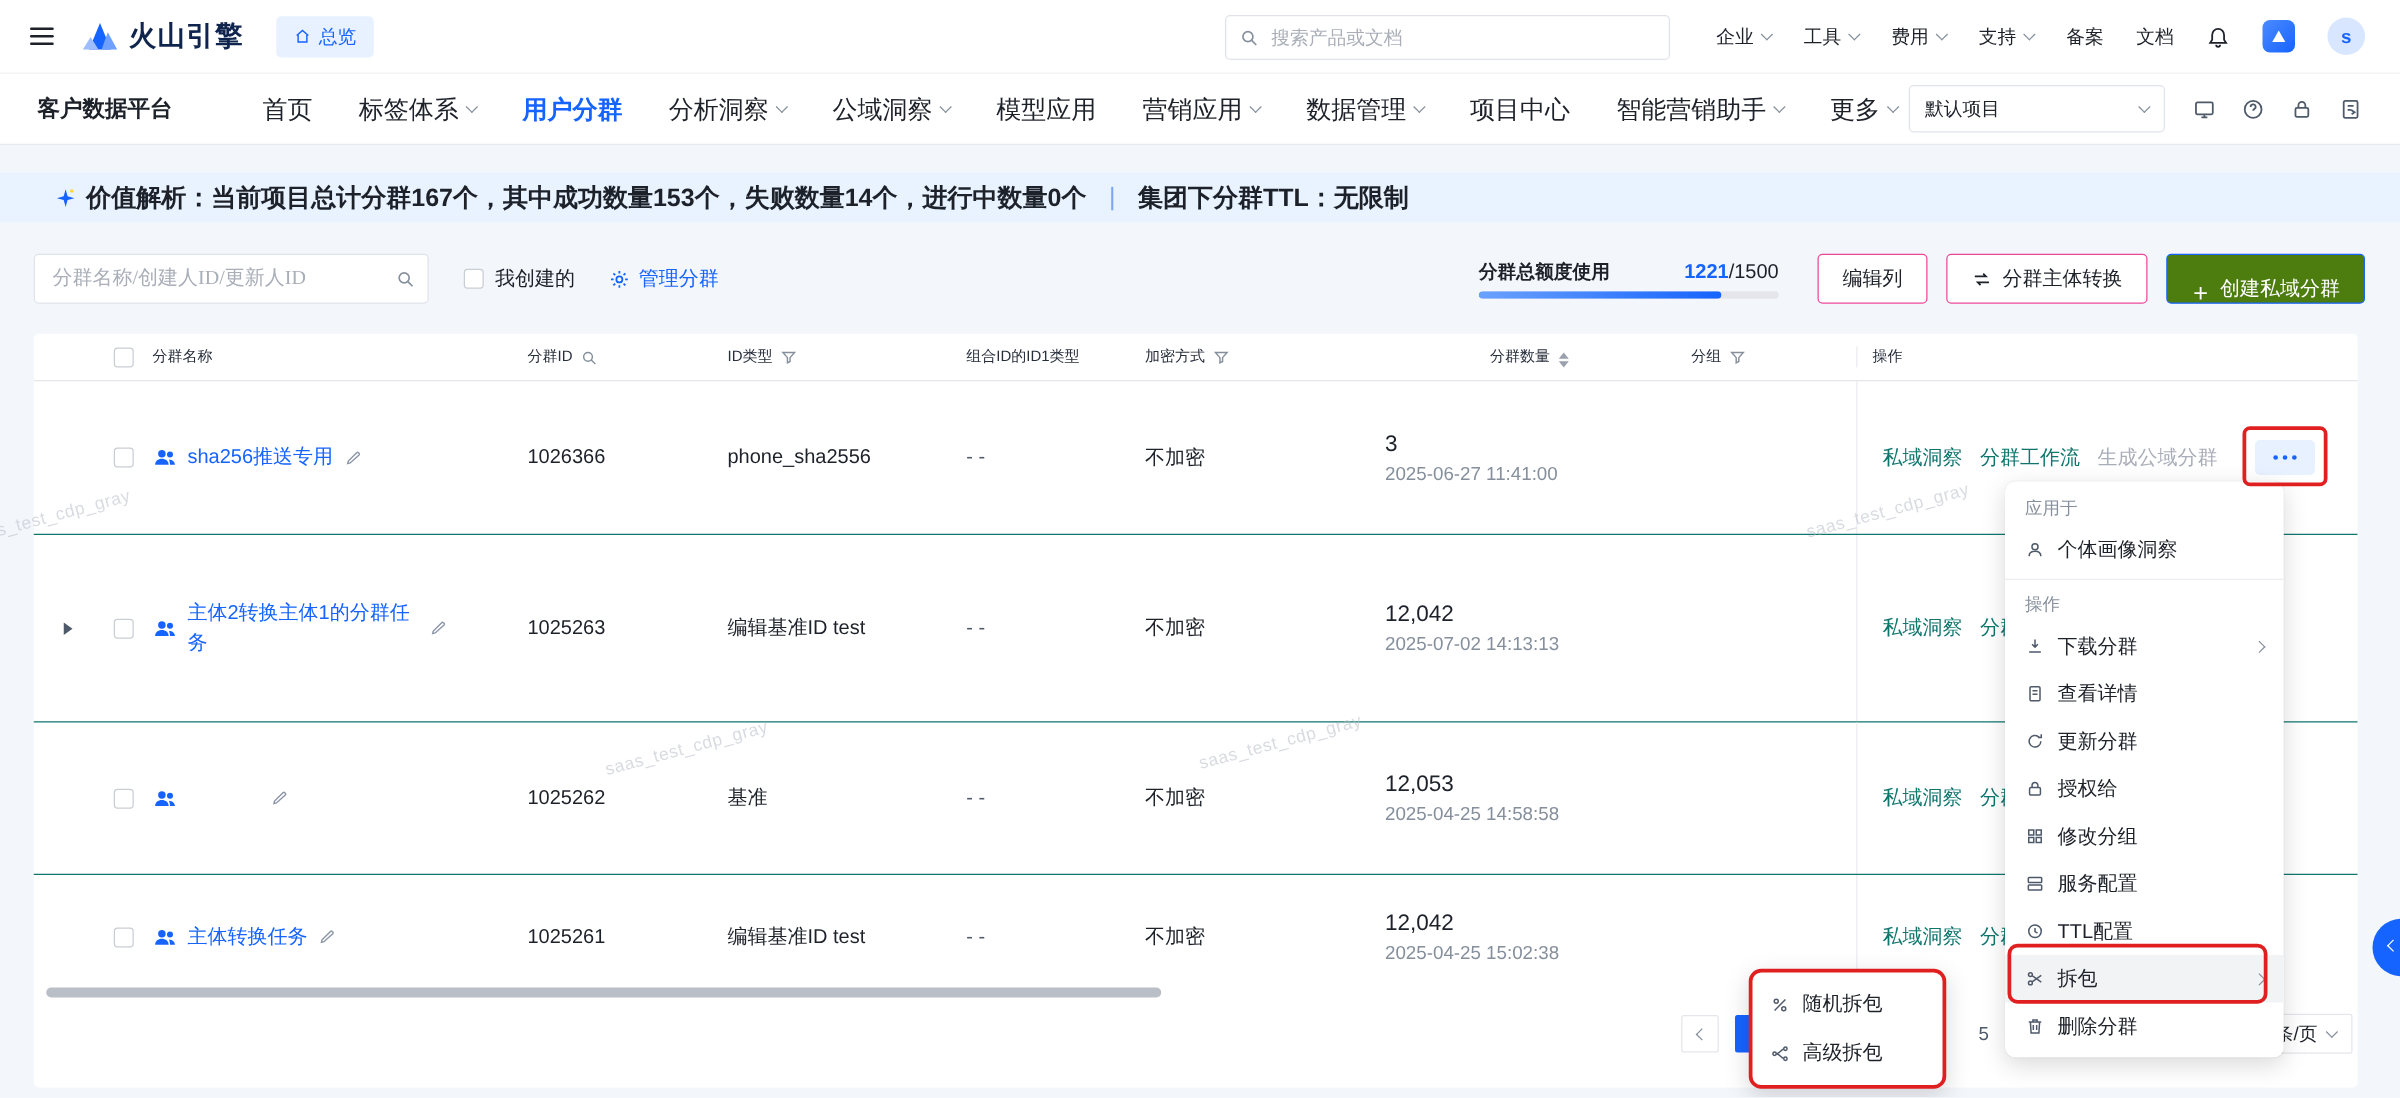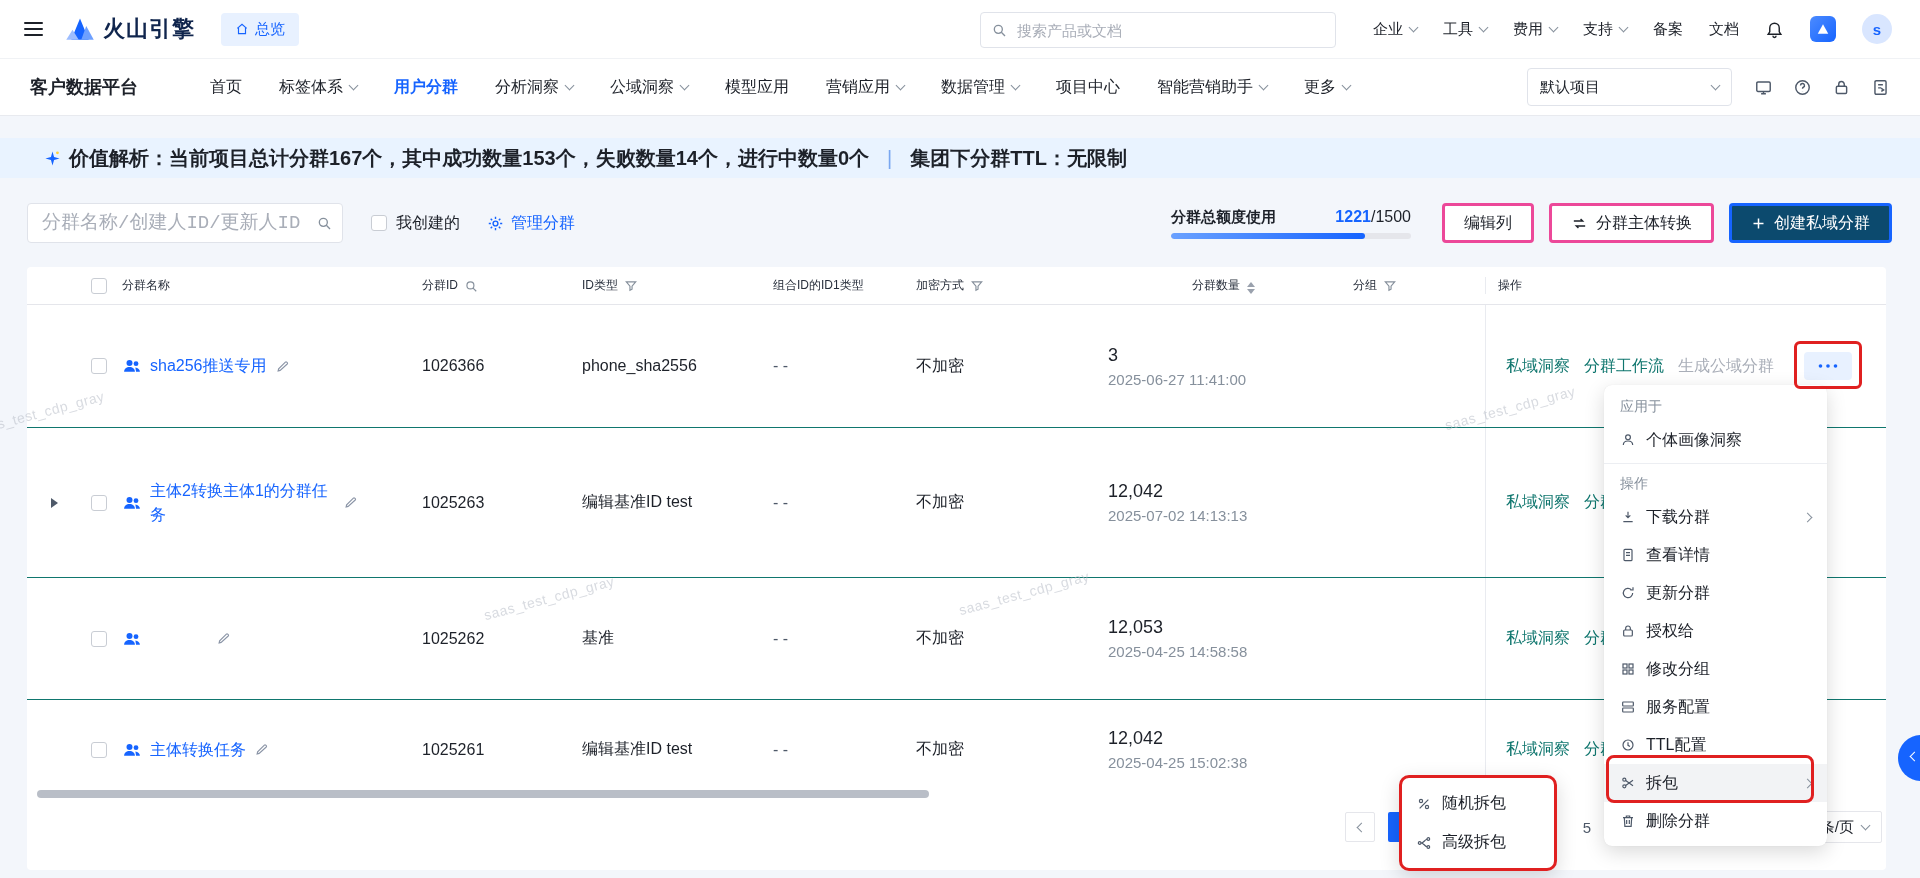--- a/index.html
+++ b/index.html
@@ -23,50 +23,50 @@
   .appic{width:26px;height:26px;border-radius:6px;background:linear-gradient(135deg,#4c8bff,#1664ff);display:flex;align-items:center;justify-content:center;}
 
   
   .cvd{display:inline-block;width:7px;height:7px;border-right:1.6px solid #86909c;border-bottom:1.6px solid #86909c;transform:rotate(45deg);margin:-4px 0 0 7px;}
   .cvr{display:inline-block;width:7px;height:7px;border-right:1.6px solid #86909c;border-bottom:1.6px solid #86909c;transform:rotate(-45deg);}
 
   
   .navbar{position:absolute;left:0;top:59px;width:100%;height:57px;background:#fff;display:flex;align-items:center;padding:0 30px;z-index:29;border-bottom:1px solid #e8eaef;}
   .platform{font-size:18px;font-weight:700;color:#1d2129;margin-right:72px;}
   .nav-items{display:flex;align-items:center;gap:37px;}
-  .nav-item{font-size:16px;color:#1d2129;display:flex;align-items:center;white-space:nowrap;}
+  .nav-item{font-size:20px;color:#1d2129;display:flex;align-items:center;white-space:nowrap;}
   .nav-item.active{color:#1664ff;font-weight:700;}
   .proj-select{margin-left:auto;width:205px;height:38px;border:1px solid #e0e3ea;border-radius:4px;display:flex;align-items:center;padding:0 12px;font-size:15px;color:#1d2129;cursor:pointer;}
   .proj-select .cvd{margin-left:auto;}
   .nav-icons{display:flex;align-items:center;gap:20px;margin-left:22px;color:#4e5969;}
   .nav-icons span{cursor:pointer;display:flex;}
 
   
   .notice{position:absolute;left:0;top:138px;width:100%;height:40px;background:#e9f3ff;display:flex;align-items:center;padding:0 44px;font-size:20px;font-weight:600;color:#1d2129;z-index:3;gap:8px;}
   .notice .sep{color:#7aa7f0;font-weight:400;margin:0 10px;}
 
   
   .toolbar{position:absolute;left:27px;right:28px;top:200px;height:46px;display:flex;align-items:center;z-index:3;}
   .tb-search{position:relative;width:316px;height:40px;border:1px solid #e0e3ea;border-radius:4px;background:#fff;display:flex;align-items:center;padding:0 34px 0 12px;}
-  .tb-search input{border:none;outline:none;width:100%;font-size:19px;color:#1d2129;font-family:Liberation Mono, monospace;background:transparent;}
+  .tb-search input{border:none;outline:none;width:100%;font-size:16px;color:#1d2129;font-family:Liberation Serif, serif;background:transparent;}
   .tb-search input::placeholder{color:#a9aeb8;}
   .tb-search .sic{position:absolute;right:10px;top:11px;color:#86909c;}
   .cb{width:16px;height:16px;border:1.5px solid #c9cdd4;border-radius:3px;background:#fff;display:inline-block;cursor:pointer;flex:none;}
   .mycreated{display:flex;align-items:center;gap:9px;margin-left:28px;font-size:16px;color:#1d2129;}
   .manage{display:flex;align-items:center;gap:7px;margin-left:27px;color:#1664ff;font-size:16px;cursor:pointer;}
   .tb-right{margin-left:auto;display:flex;align-items:center;gap:15px;}
   .quota{width:240px;margin-right:16px;}
   .q-top{display:flex;align-items:baseline;justify-content:space-between;}
   .q-label{font-size:15px;font-weight:600;color:#1d2129;}
   .q-val{font-size:16px;color:#1d2129;}
   .q-val b{color:#1664ff;font-weight:700;}
   .q-bar{margin-top:6px;height:6px;border-radius:3px;background:#e5e6eb;overflow:hidden;}
   .q-bar i{display:block;height:100%;border-radius:3px;background:linear-gradient(90deg,#6aa1ff,#1664ff);}
-  .btn{height:40px;padding:0 19px;border:3px solid #ec4899;border-radius:4px;background:#fff;font-size:16px;color:#1d2129;display:flex;align-items:center;gap:8px;cursor:pointer;font-family:inherit;}
-  .btn-primary{background:#0c4a6e;border-color:#1664ff;color:#fff;}
+  .btn{height:40px;padding:0 19px;border:1px solid #ec4899;border-radius:4px;background:#fff;font-size:16px;color:#1d2129;display:flex;align-items:center;gap:8px;cursor:pointer;font-family:inherit;}
+  .btn-primary{background:#4d7c0f;border-color:#1664ff;color:#fff;align-items:flex-end;}
 
   
   .card{position:absolute;left:27px;top:267px;width:1859px;height:603px;background:#fff;border-radius:4px;z-index:2;}
   .thead{display:flex;height:38px;border-bottom:1px solid #e5e6eb;align-items:center;}
   .thead .cell{font-size:12px;font-weight:500;color:#272e3b;}
   .trow{display:flex;position:relative;}
   .trow + .trow{border-top:1px solid #0f766e;}
   .r1{height:122px;}.r2{height:150px;}.r3{height:122px;}.r4{height:100px;}
   .cell{display:flex;align-items:center;padding-left:14px;font-size:16px;color:#1d2129;}
   .c0{width:88px;padding-left:64px;}

